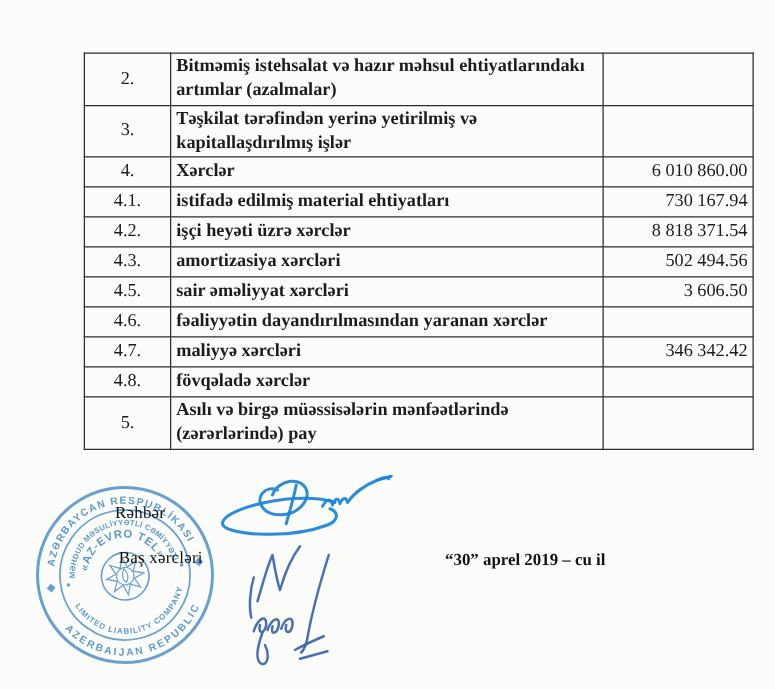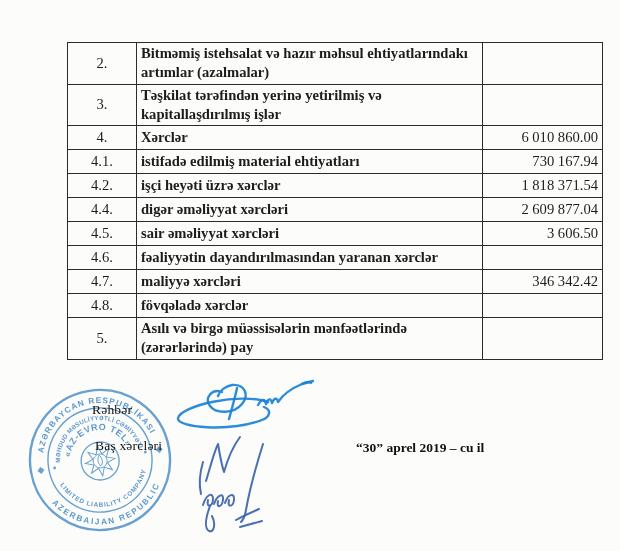--- a/index.html
+++ b/index.html
@@ -98,26 +98,26 @@
     <td class="td-value">6 010 860.00</td>
   </tr>
         <tr>
     <td class="td-num">4.1.</td>
     <td class="td-label">istifadə edilmiş material ehtiyatları</td>
     <td class="td-value">730 167.94</td>
   </tr>
         <tr>
     <td class="td-num">4.2.</td>
     <td class="td-label">işçi heyəti üzrə xərclər</td>
-    <td class="td-value">1 818 371.54</td>
-  </tr>
-        <tr>
-    <td class="td-num">4.4.</td>
-    <td class="td-label">digər əməliyyat xərcləri</td>
-    <td class="td-value">2 609 877.04</td>
+    <td class="td-value">8 818 371.54</td>
+  </tr>
+        <tr>
+    <td class="td-num">4.3.</td>
+    <td class="td-label">amortizasiya xərcləri</td>
+    <td class="td-value">502 494.56</td>
   </tr>
         <tr>
     <td class="td-num">4.5.</td>
     <td class="td-label">sair əməliyyat xərcləri</td>
     <td class="td-value">3 606.50</td>
   </tr>
         <tr>
     <td class="td-num">4.6.</td>
     <td class="td-label">fəaliyyətin dayandırılmasından yaranan xərclər</td>
     <td class="td-value"></td>

